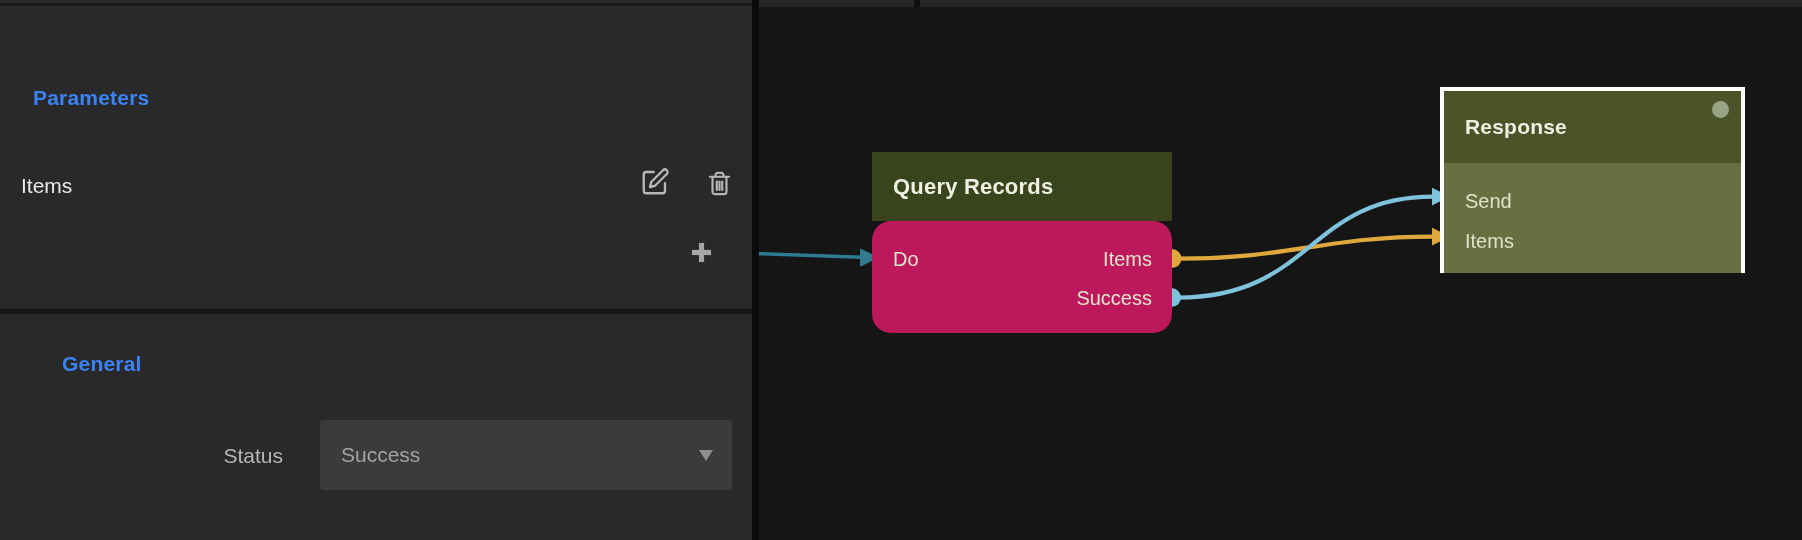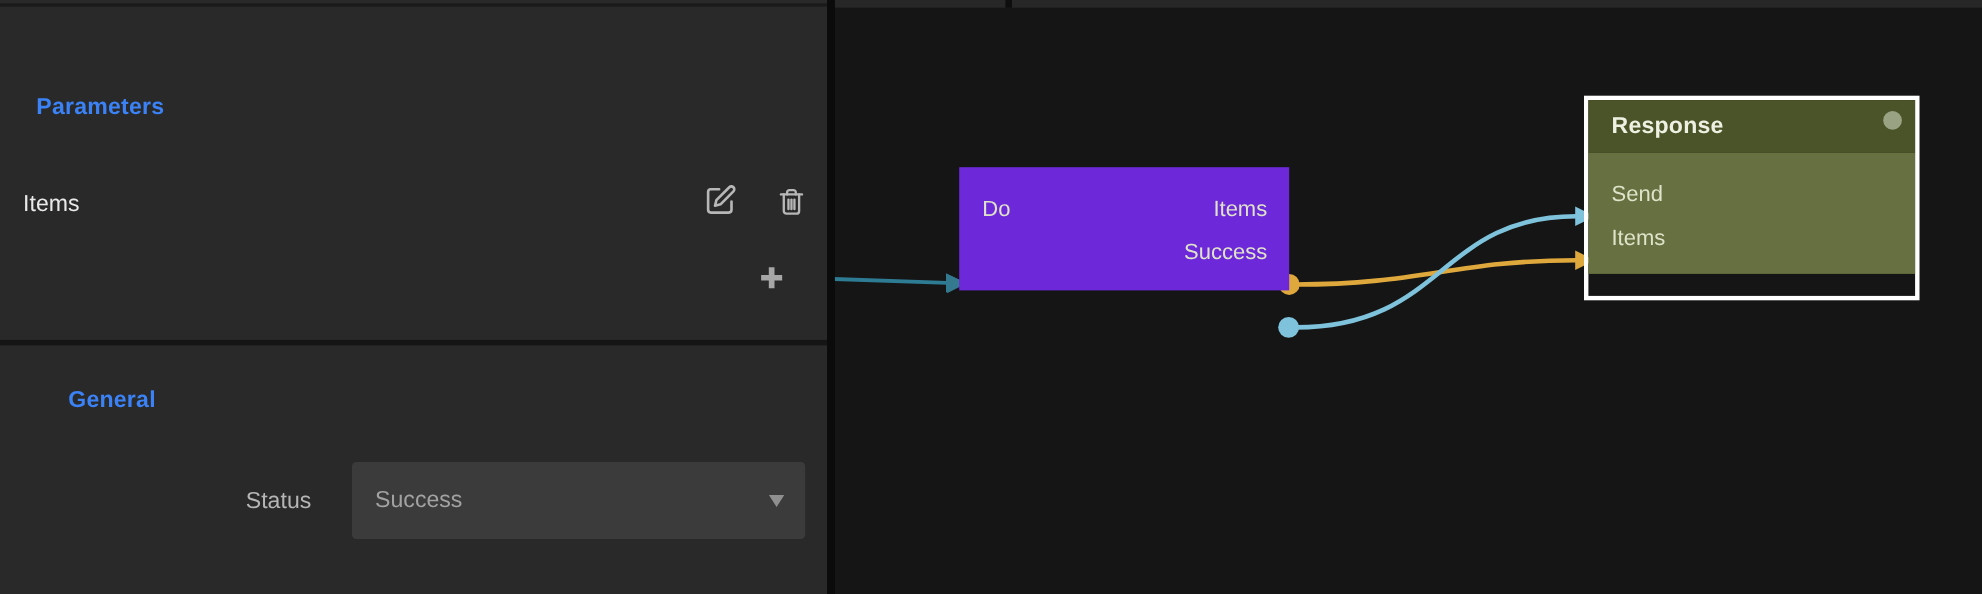--- a/index.html
+++ b/index.html
@@ -42,22 +42,22 @@
   .tab-tick { position:absolute; left:155px; top:0; width:6px; height:7px; background:#0e0e0e; }
 
   .edges { position:absolute; left:0; top:0; width:1043px; height:540px; }
 
   .node { position:absolute; }
   .node-query { left:113px; top:152px; width:300px; height:181px; }
   .node-response { left:681px; top:87px; width:305px; height:186px; border:4px solid #ffffff; }
   .node-header { display:flex; align-items:center; padding-left:21px;
                  font-size:22px; font-weight:600; color:#eef0e2; letter-spacing:.2px; position:relative; }
   .node-query .node-header { height:69px; background:#39441d; }
-  .node-query .node-body { height:112px; background:#6d28d9; position:relative; }
-  .node-response .node-header { height:48px; background:#4a5428; }
+  .node-query .node-body { height:112px; background:#be185d; position:relative;border-radius:19px; }
+  .node-response .node-header { height:72px; background:#4a5428; }
   .node-response .node-body { height:110px; background:#667040; position:relative;text-align:right; }
   .node-response .node-header { font-size:21px; }
   .port-label { position:absolute; font-size:20px; color:#dfe3c9; }
   .port-label.in  { left:21px; }
   .port-label.out { right:20px; }
   .row1 { top:27px; }
   .row2 { top:66px; }
   .rrow1 { top:27px; }
   .rrow2 { top:67px; }
   .status-dot { position:absolute; right:12px; top:10px; width:17px; height:17px;
@@ -139,20 +139,23 @@
         <polygon points="673,187.8 673,205.4 691,196.6" fill="#7ec2dc"></polygon>
       </g>
 
       <polygon points="102,249 102,266.5 120,257.6" fill="#35798f"></polygon>
 
       <circle cx="413" cy="258.6" r="9.5" fill="#dfa83c"></circle>
       <circle cx="412.5" cy="297.6" r="9.5" fill="#7ec2dc"></circle>
     </svg>
 
     <div class="node node-query">
+      <div class="node-header">
+        <span>Query Records</span>
+      </div>
       <div class="node-body">
         <span class="port-label in row1">Do</span>
         <span class="port-label out row1">Items</span>
         <span class="port-label out row2">Success</span>
       </div>
     </div>
 
     <div class="node node-response">
       <div class="node-header">
         <span>Response</span>

